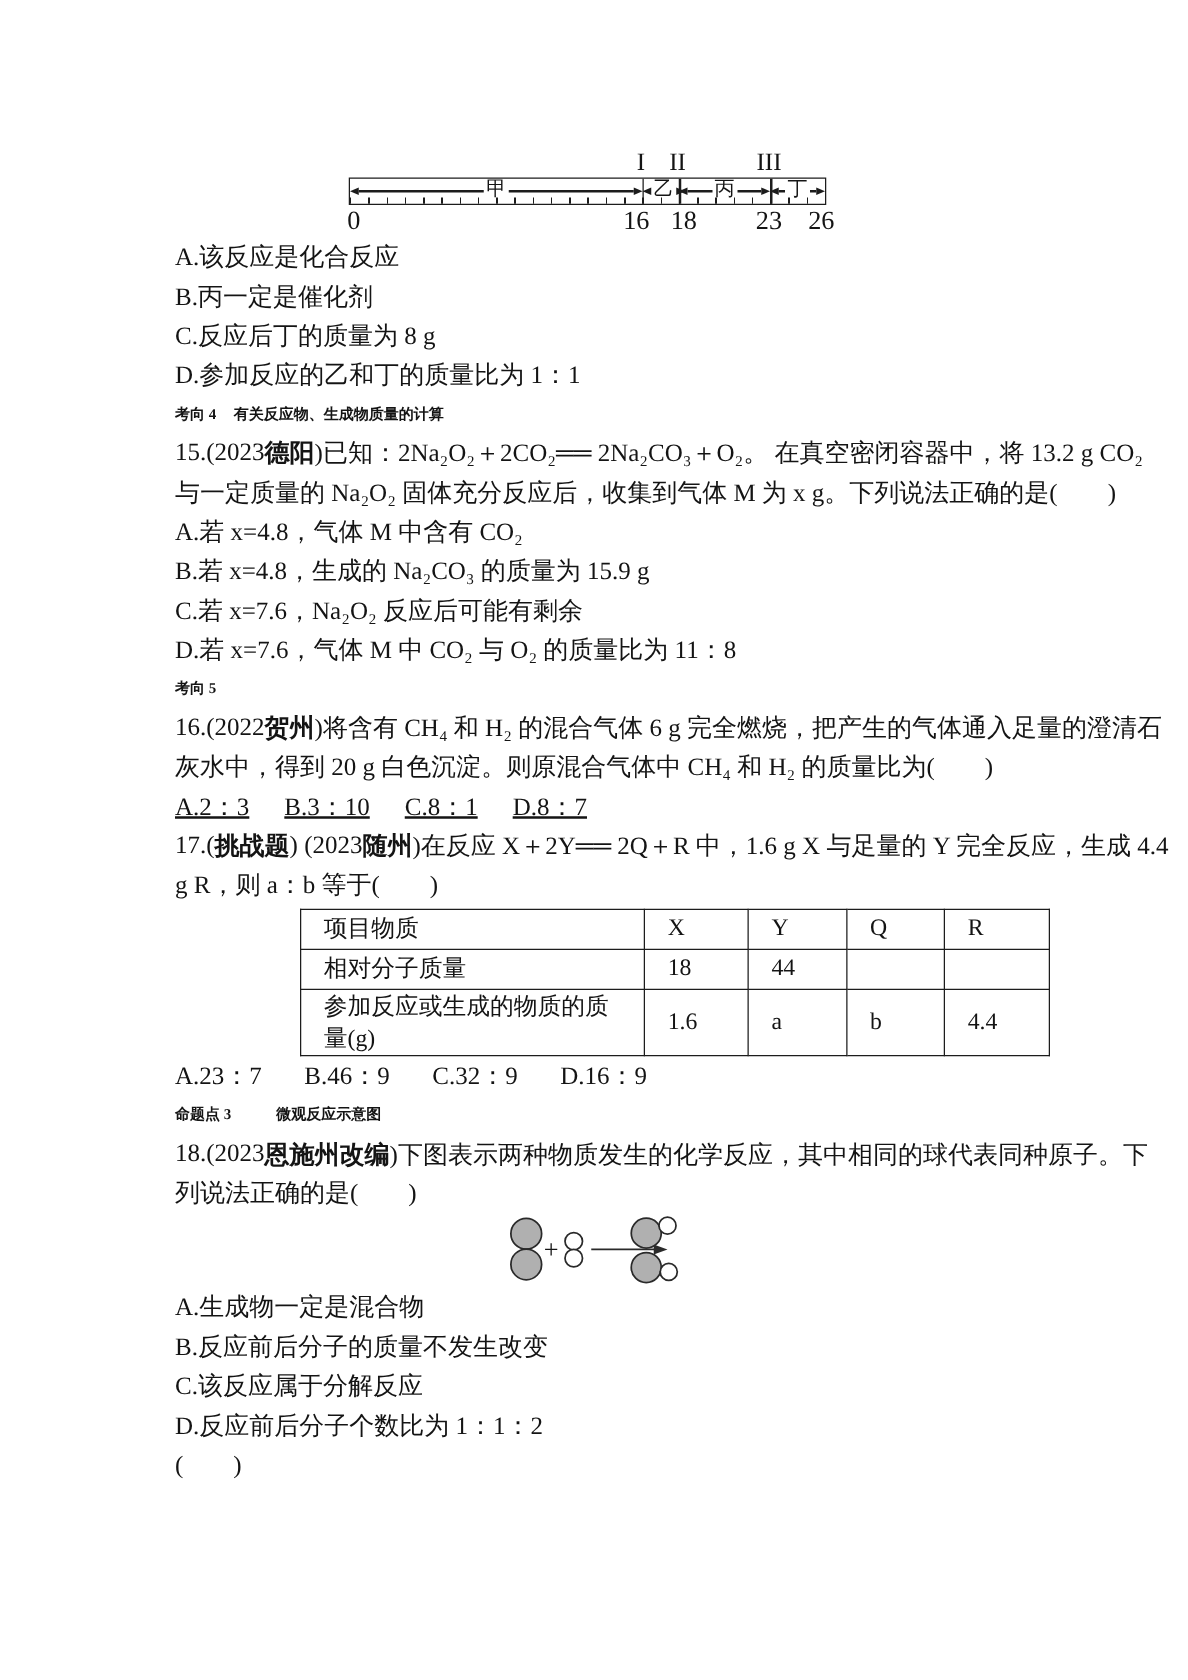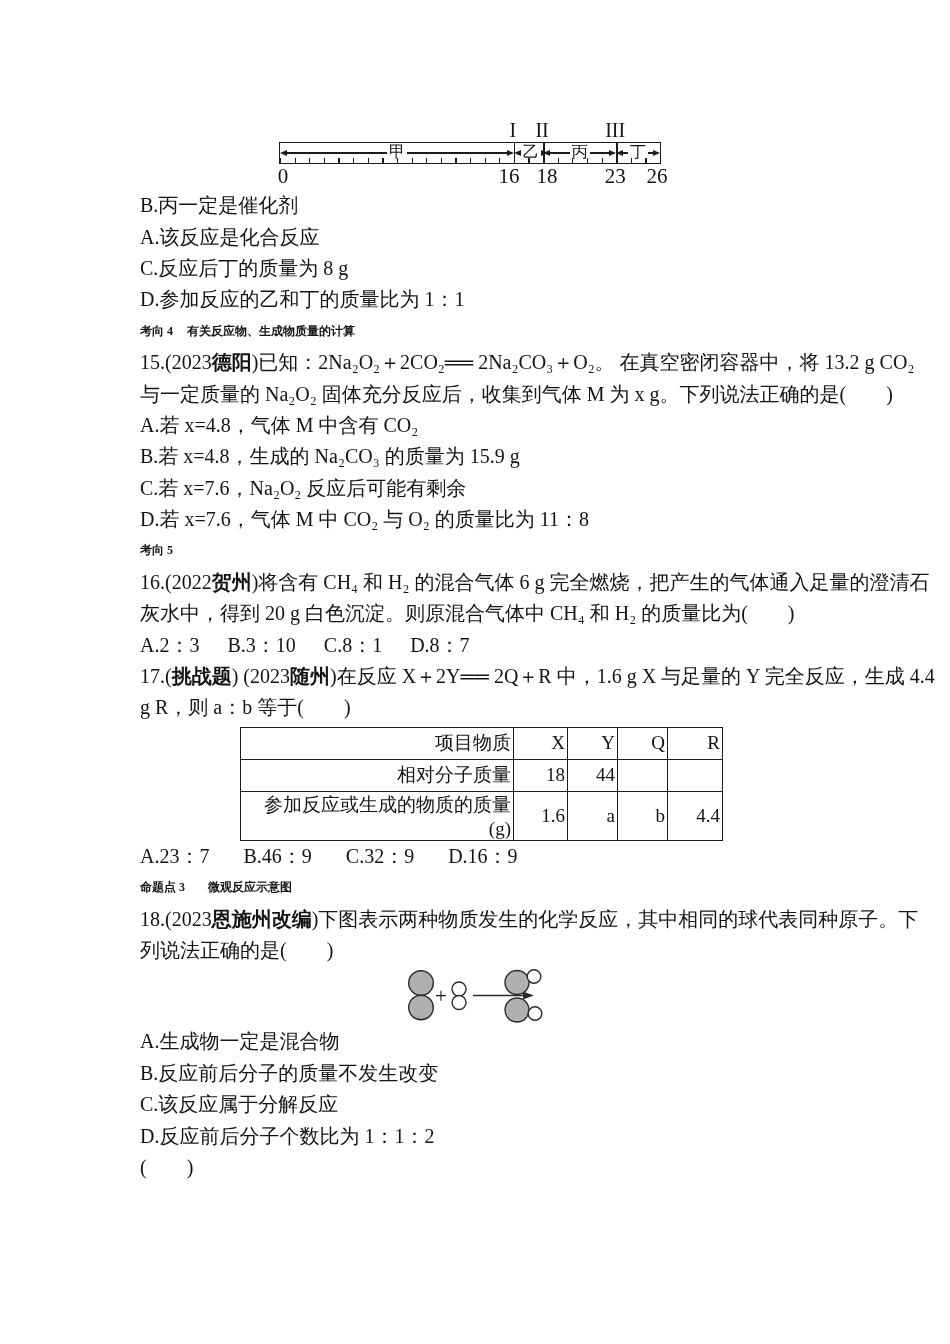--- a/index.html
+++ b/index.html
@@ -3,41 +3,41 @@
 <meta charset="utf-8">
 <style>
   html,body{margin:0;padding:0;background:#ffffff;}
   .page{position:relative;width:950px;height:1344px;background:#fff;overflow:hidden;
         font-family:"Liberation Serif","DejaVu Serif",serif;color:#141414;font-size:20px;}
   .content{position:absolute;left:140px;top:0;width:700px;padding-top:190px;}
   .ln{height:31.4px;display:flex;align-items:center;white-space:nowrap;}
   .b{font-weight:bold;}
   .heading{font-family:Liberation Serif, serif;font-weight:bold;font-size:12px;}
   .gap14{margin-right:14px;}
-  .optrow span{margin-right:28px;}
+  .optrow span{margin-right:28px;text-decoration:underline;}
   .optrow2 span{margin-right:34px;}
 
   
   .ruler{position:absolute;left:279px;top:110px;width:384px;height:80px;}
   .rmark{position:absolute;top:10px;transform:translateX(-50%);font-size:20px;line-height:1;
          font-family:"Liberation Serif","DejaVu Serif",serif;}
   .rbar{position:absolute;left:0;top:32px;width:380px;height:20px;border:1.5px solid #1c1c1c;}
   .rticks{position:absolute;left:0;bottom:0;width:100%;height:5px;
           background:repeating-linear-gradient(90deg,#1c1c1c 0 1.2px,transparent 1.2px 14.615px);}
   .rdiv{position:absolute;top:0;height:100%;width:1.5px;background:#1c1c1c;}
   .rseg{position:absolute;top:0;height:100%;display:flex;align-items:center;}
   .rline{flex:1;height:1.4px;background:#1c1c1c;}
   .rlab{font-size:16px;line-height:1;padding:0 2px;position:relative;top:-1px;}
   .ahl{width:0;height:0;border-top:3.5px solid transparent;border-bottom:3.5px solid transparent;border-right:7px solid #1c1c1c;}
   .ahr{width:0;height:0;border-top:3.5px solid transparent;border-bottom:3.5px solid transparent;border-left:7px solid #1c1c1c;}
   .rnum{position:absolute;top:56px;transform:translateX(-50%);font-size:21px;line-height:1;}
 
   
   table.qt{border-collapse:collapse;margin:3px 0 0 100px;font-size:19px;}
-  table.qt td{border:1.5px solid #1c1c1c;text-align:right;height:31px;padding:0 2px;}
+  table.qt td{border:1.5px solid #1c1c1c;text-align:left;height:31px;padding:0 18px;}
   .c0{width:268px;} .c1{width:49px;} .c2{width:45px;} .c3{width:45px;} .c4{width:50px;}
 
   
   .mfig{height:58px;margin:2px 0 0 263px;}
 </style>
 </head>
 <body>
 
 <div class="page">
 
@@ -81,22 +81,22 @@
 
     <span class="rnum" style="left:4px;">0</span>
     <span class="rnum" style="left:230px;">16</span>
     <span class="rnum" style="left:268px;">18</span>
     <span class="rnum" style="left:336.2px;">23</span>
     <span class="rnum" style="left:378px;">26</span>
   </div>
 
   <div class="content">
 
+    <div class="ln">A.该反应是化合反应</div>
     <div class="ln">B.丙一定是催化剂</div>
-    <div class="ln">A.该反应是化合反应</div>
     <div class="ln">C.反应后丁的质量为 8 g</div>
     <div class="ln">D.参加反应的乙和丁的质量比为 1：1</div>
 
     <div class="ln heading">
       <span class="gap14">考向 4</span>
       <span>有关反应物、生成物质量的计算</span>
     </div>
 
     <div class="ln">
       <span>15.(2023 </span>
@@ -164,21 +164,21 @@
       </table>
 
     <div class="ln optrow2">
       <span>A.23：7</span>
       <span>B.46：9</span>
       <span>C.32：9</span>
       <span>D.16：9</span>
     </div>
 
     <div class="ln heading">
-      <span style="margin-right:23px;">命题点 3</span>
+      <span style="margin-right:36px;">命题点 3</span>
       <span>微观反应示意图</span>
     </div>
 
     <div class="ln">
       <span>18.(2023 </span>
         <span class="b">恩施州改编</span>
         <span>)下图表示两种物质发生的化学反应，其中相同的球代表同种原子。下</span>
     </div>
     <div class="ln">列说法正确的是(　　)</div>
 

